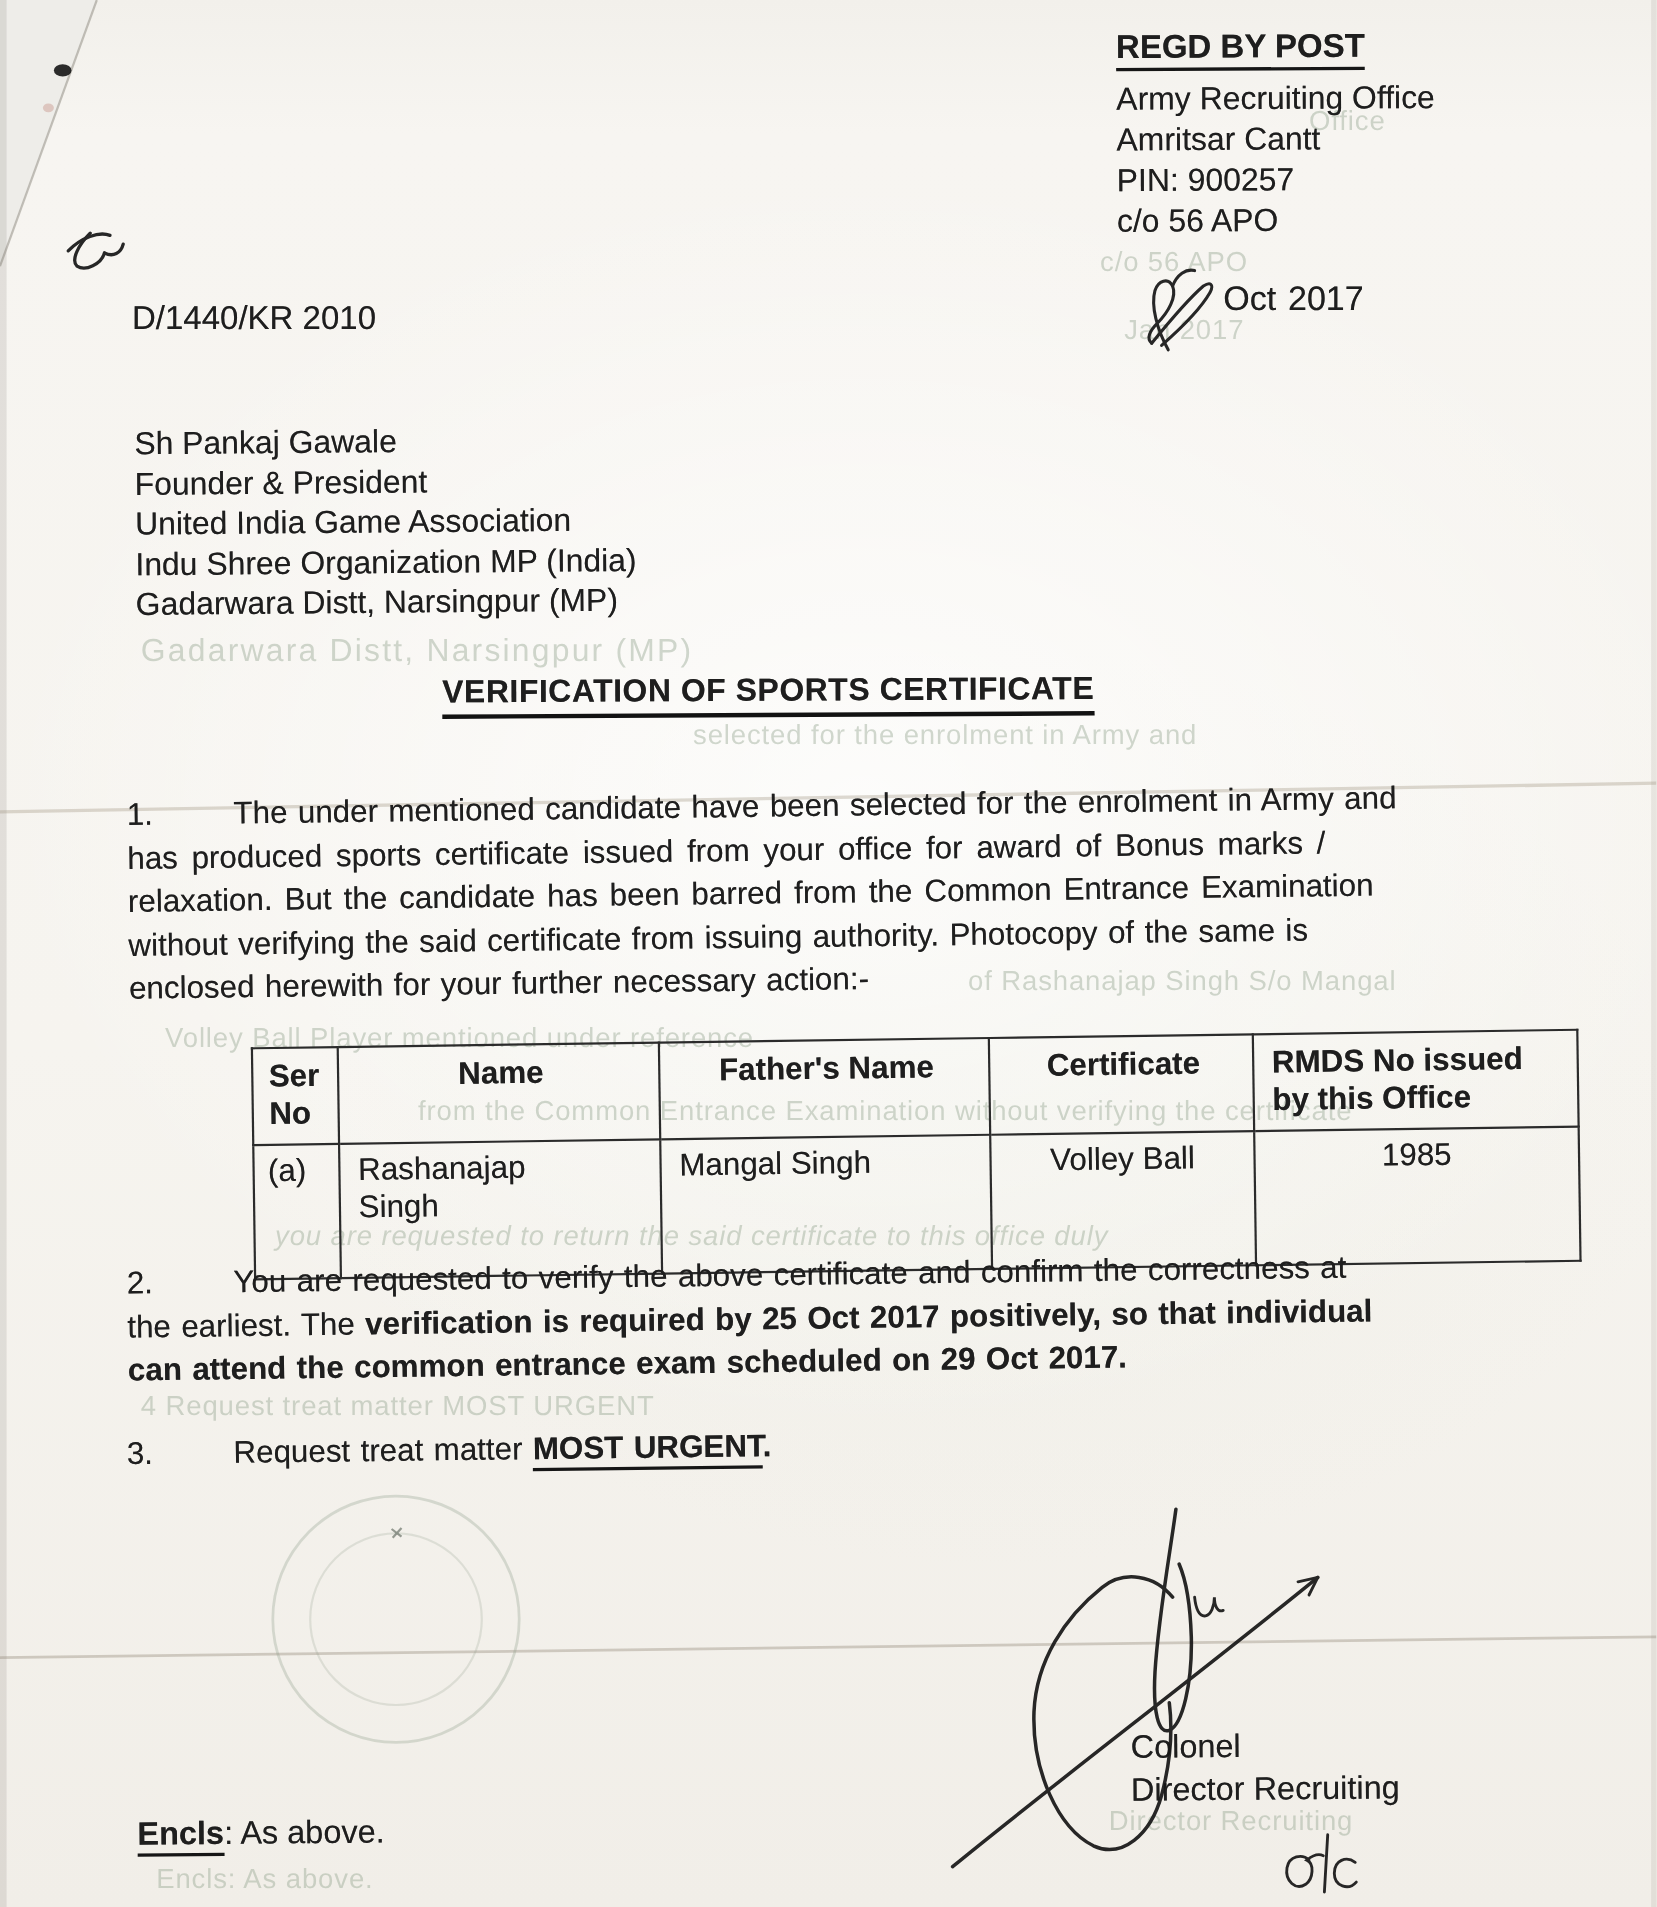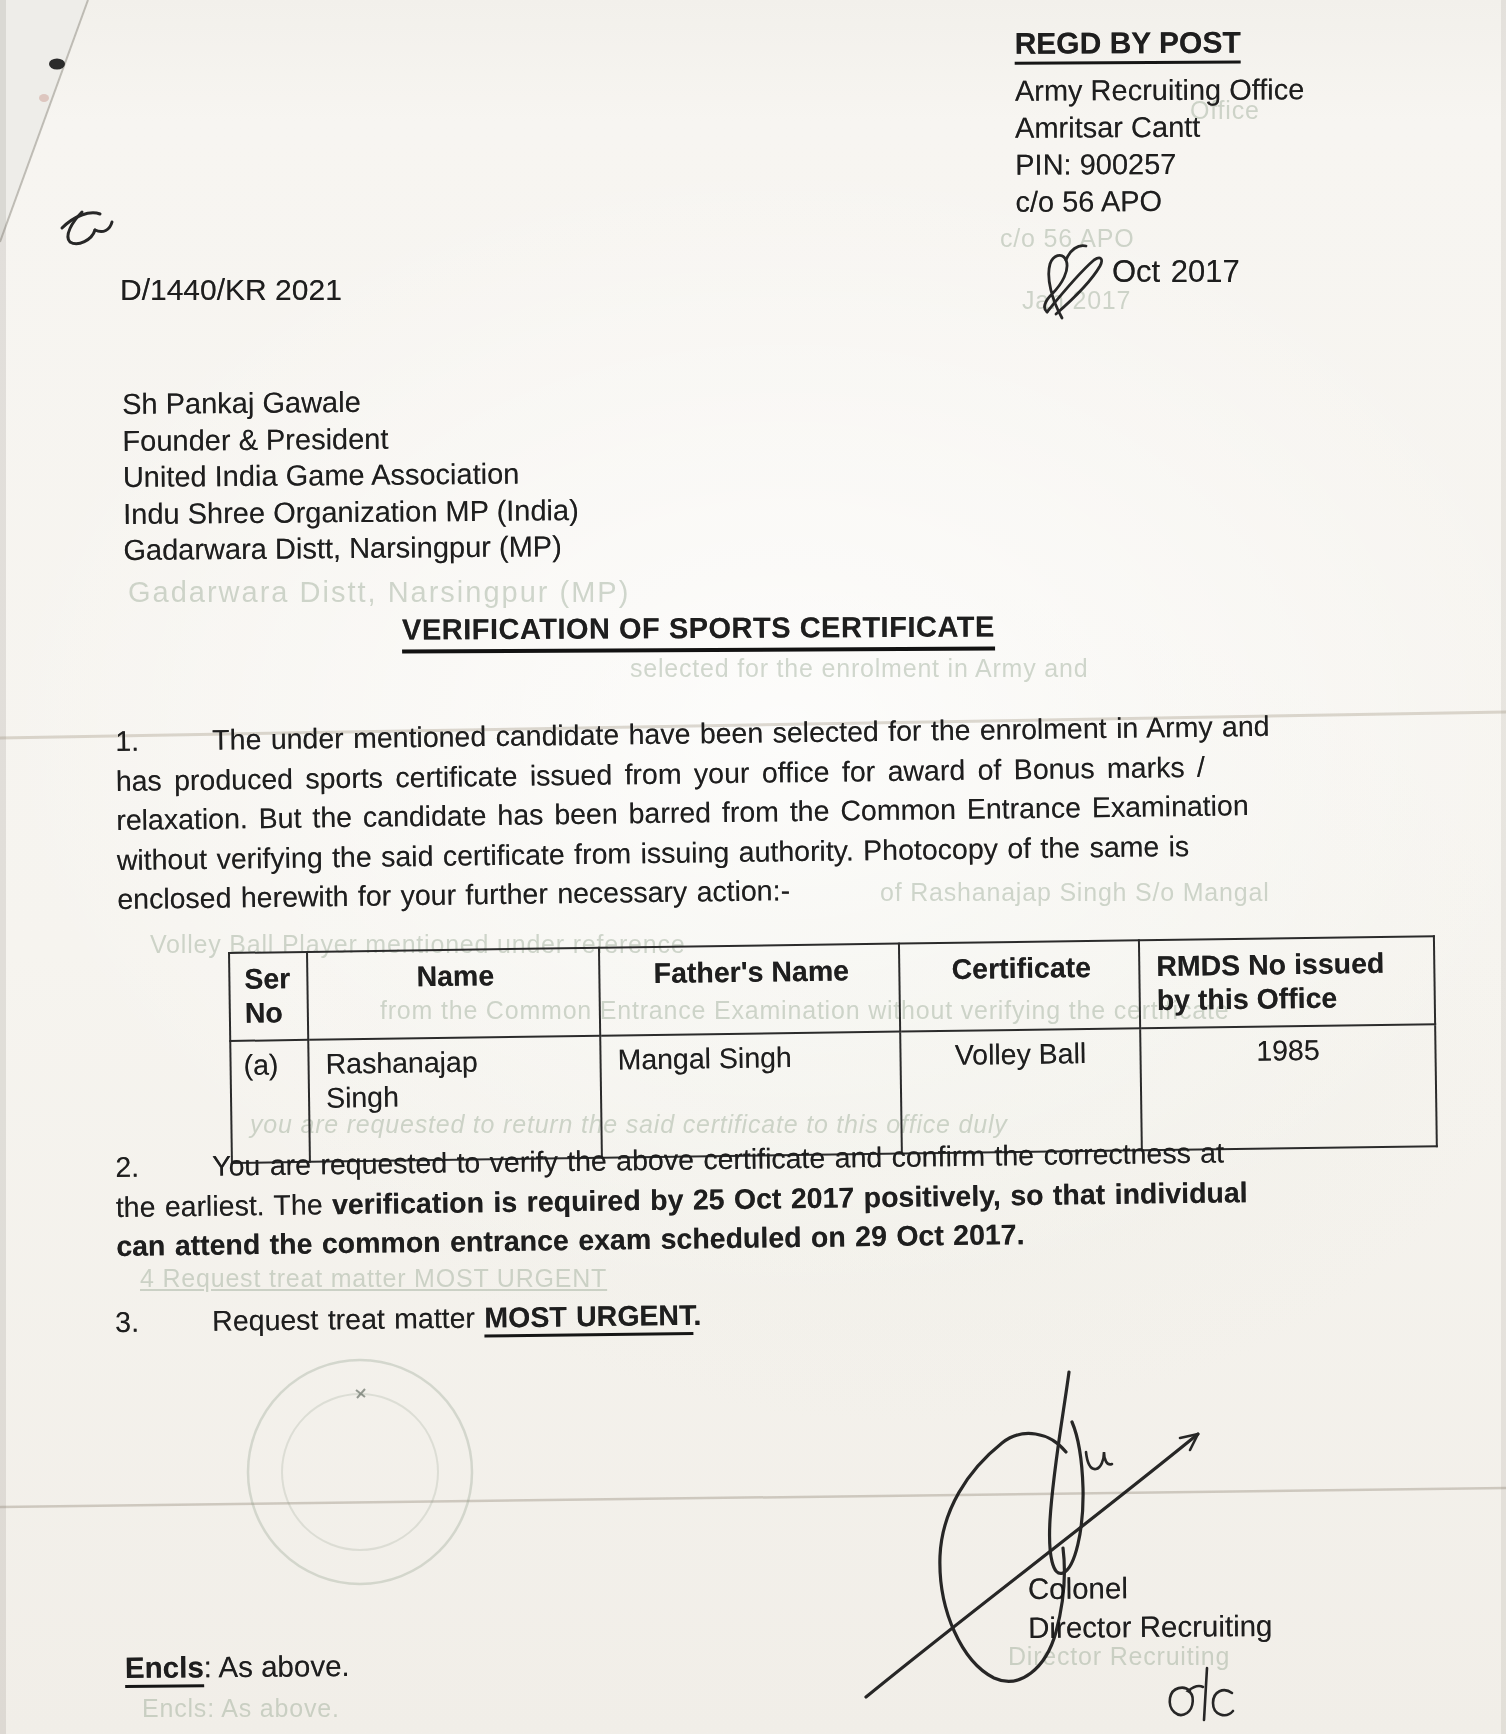--- a/index.html
+++ b/index.html
@@ -50,35 +50,35 @@
 
   <div class="ghost" style="left:1190px; top:96px;">Office</div>
   <div class="ghost" style="left:1000px; top:224px;">c/o 56 APO</div>
   <div class="ghost" style="left:1022px; top:286px;">Jan 2017</div>
   <div class="ghost" style="left:128px; top:576px; font-size:29px; letter-spacing:2px;">Gadarwara Distt, Narsingpur (MP)</div>
   <div class="ghost" style="left:630px; top:654px;">selected for the enrolment in Army and</div>
   <div class="ghost" style="left:852px; top:878px;margin-left:28px;">of Rashanajap Singh S/o Mangal</div>
   <div class="ghost" style="left:380px; top:996px;">from the Common Entrance Examination without verifying the certificate</div>
   <div class="ghost" style="left:150px; top:930px;">Volley Ball Player  mentioned  under reference</div>
   <div class="ghost" style="left:250px; top:1110px;font-style:italic;">you are requested to return the said certificate to this office duly</div>
-  <div class="ghost" style="left:140px; top:1264px;text-decoration:underline;">4      Request treat matter MOST URGENT</div>
+  <div class="ghost" style="left:128px; top:1264px;">4      Request treat matter MOST URGENT</div>
   <div class="ghost" style="left:1008px; top:1642px;">Director Recruiting</div>
   <div class="ghost" style="left:142px; top:1694px;">Encls: As above.</div>
 
   <div class="abs txt print" style="left:1015px; top:26px; transform:rotate(-0.3deg);">
     <div class="bold u-heavy" style="font-size:30px; display:inline-block; margin-bottom:8px;">REGD BY POST</div>
     <div class="sender-line">Army Recruiting Office</div>
     <div class="sender-line">Amritsar Cantt</div>
     <div class="sender-line">PIN: 900257</div>
     <div class="sender-line">c/o 56 APO</div>
   </div>
 
   <div class="abs txt print" style="left:1112px; top:254px; font-size:31px; word-spacing:2px;">Oct 2017</div>
 
-  <div class="abs txt print" style="left:120px; top:273px; font-size:30px;">D/1440/KR 2021</div>
+  <div class="abs txt print" style="left:120px; top:273px; font-size:30px;">D/1440/KR 2010</div>
 
   <div class="abs txt print" style="left:122px; top:386px; transform:rotate(-0.5deg); transform-origin:left top;">
     <div class="recip-line">Sh Pankaj Gawale</div>
     <div class="recip-line">Founder &amp; President</div>
     <div class="recip-line">United India Game Association</div>
     <div class="recip-line">Indu Shree Organization  MP (India)</div>
     <div class="recip-line">Gadarwara Distt, Narsingpur (MP)</div>
   </div>
 
   <div class="abs txt print bold" style="left:402px; top:612px; font-size:29px; letter-spacing:0.5px;

